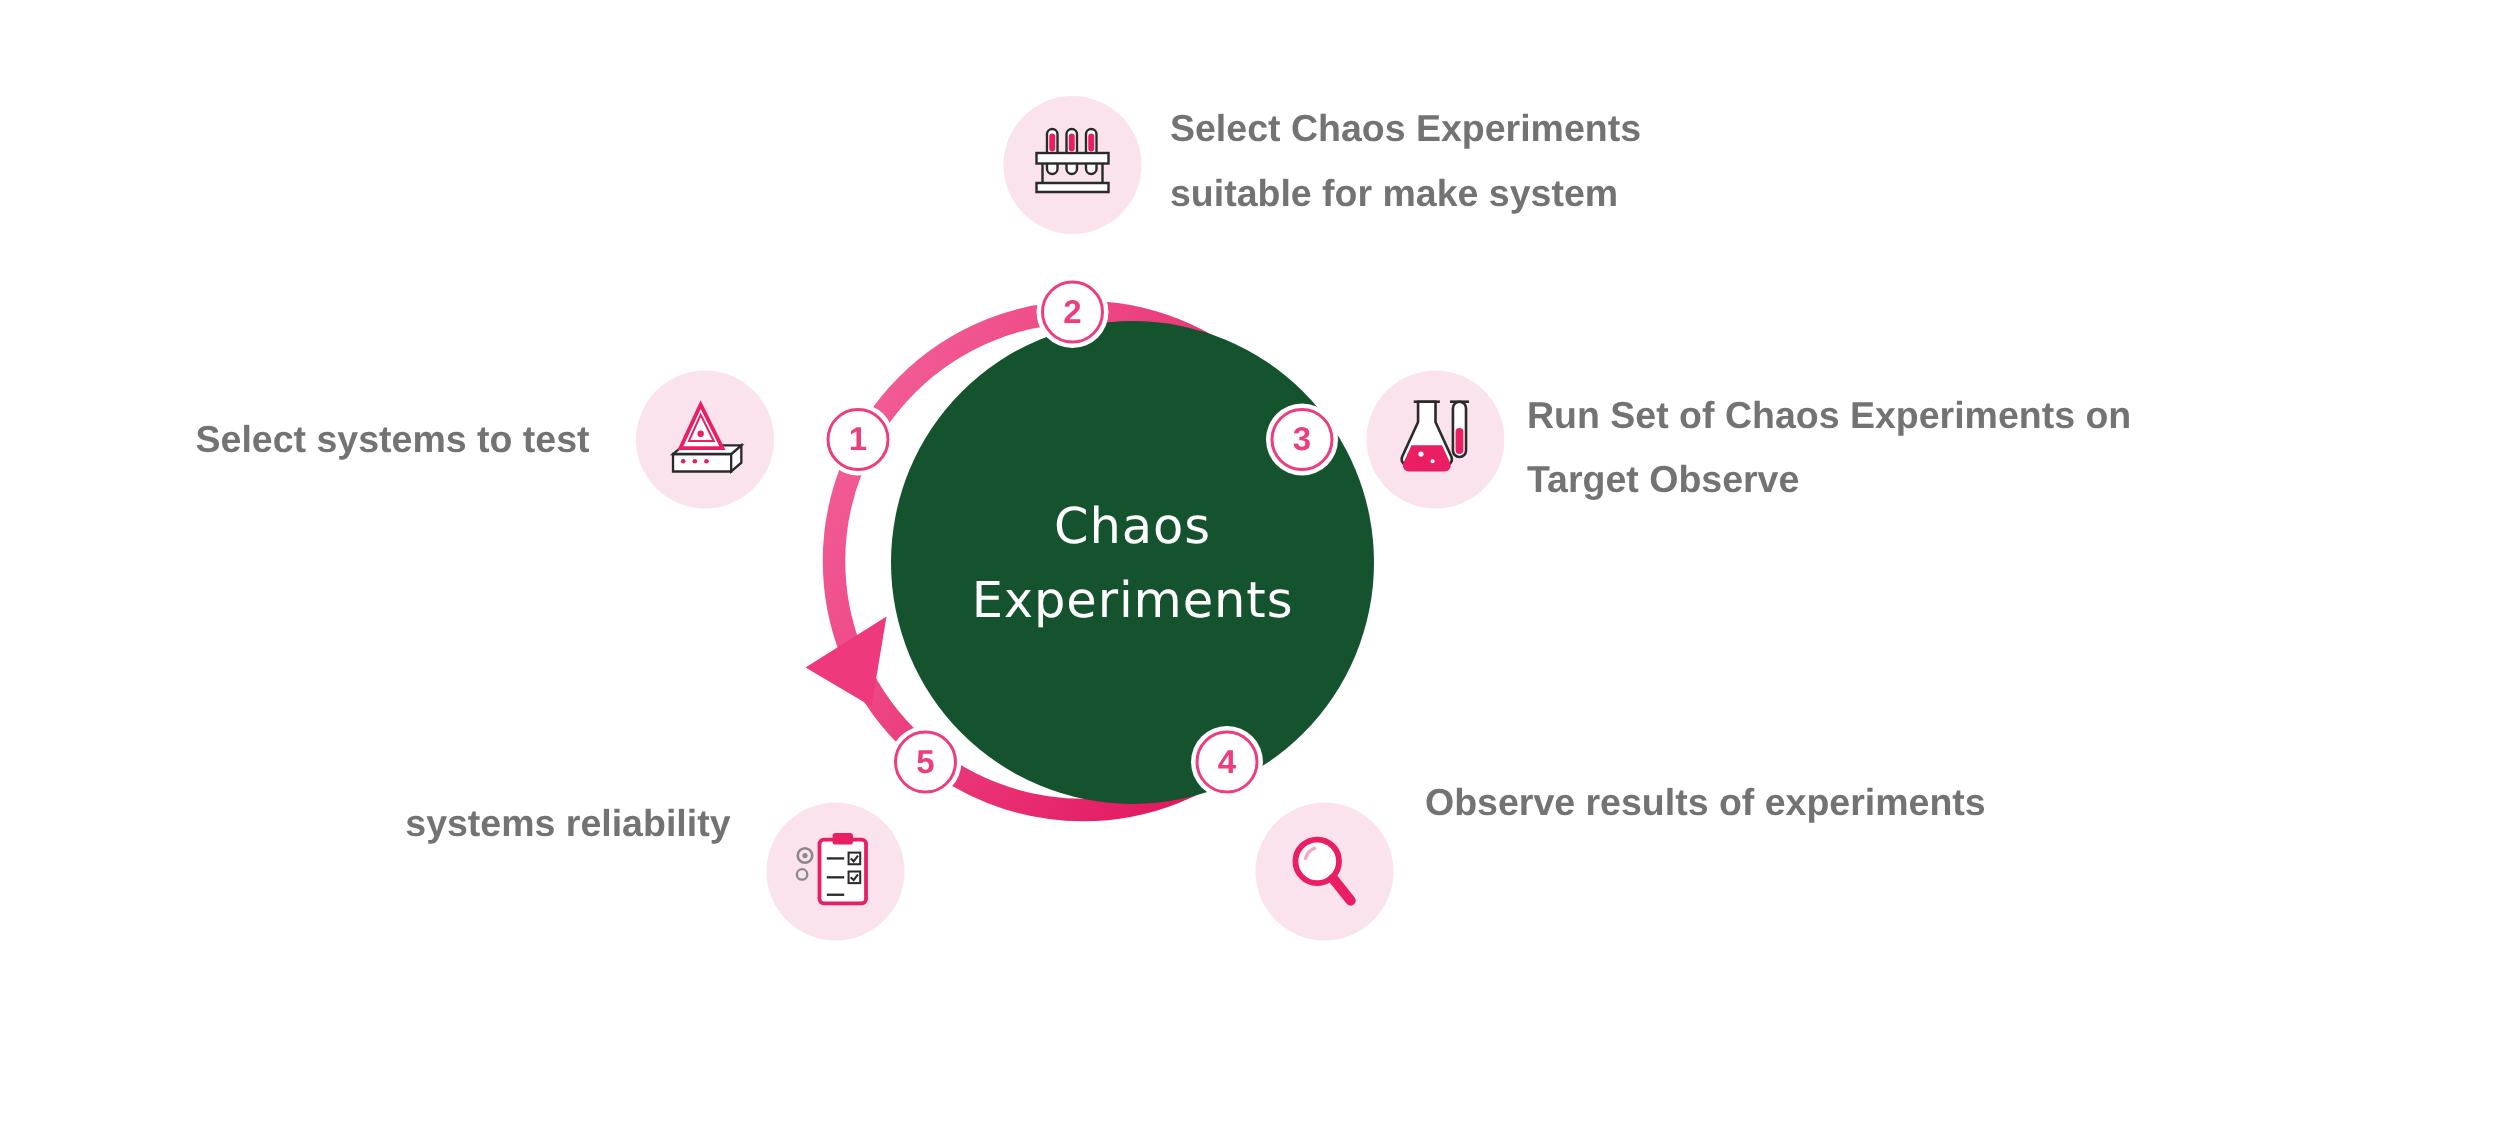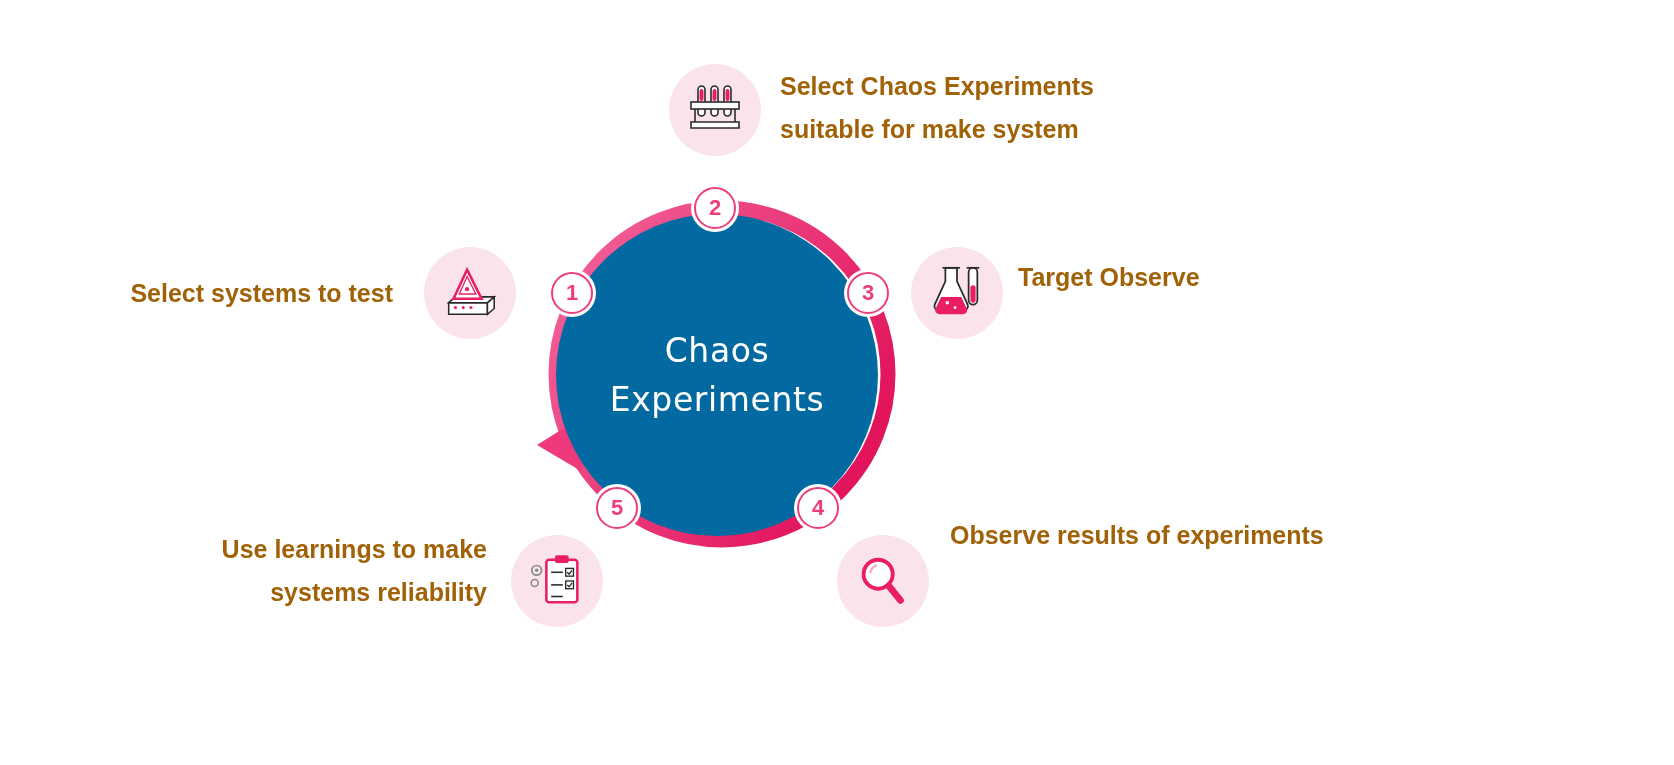--- a/index.html
+++ b/index.html
@@ -11,24 +11,24 @@
     overflow: hidden;
     font-family: "Liberation Sans", sans-serif;
   }
   .ring-svg {
     position: absolute;
     left: 0; top: 0;
     z-index: 1;
   }
   .center-circle {
     position: absolute;
-    left: 556px; top: 214px;
+    left: 594px; top: 214px;
     width: 322px; height: 322px;
     border-radius: 50%;
-    background: #0369a1;
+    background: #14532d;
     z-index: 2;
     display: flex;
     align-items: center;
     justify-content: center;
   }
   .center-text {
     color: #ffffff;
     font-size: 33px;
     font-weight: 500;
     letter-spacing: 0.6px;
@@ -57,21 +57,21 @@
     width: 92px; height: 92px;
     border-radius: 50%;
     background: #fbe3ee;
     display: flex;
     align-items: center;
     justify-content: center;
     z-index: 2;
   }
   .step-label {
     position: absolute;
-    color: #a16207;
+    color: #737373;
     font-size: 25px;
     font-weight: 700;
     line-height: 43px;
     white-space: nowrap;
     z-index: 2;
   }
   .align-right { text-align: right; }
   .align-left { text-align: left; }
 </style>
 </head>
@@ -187,25 +187,25 @@
   <div class="step-label align-right" style="right:1281px; top:272px;">
     <div>Select systems to test</div>
   </div>
 
   <div class="step-label align-left" style="left:780px; top:65px;">
     <div>Select Chaos Experiments</div>
     <div>suitable for make system</div>
   </div>
 
   <div class="step-label align-left" style="left:1018px; top:256px;">
+    <div>Run Set of Chaos Experiments on</div>
     <div>Target Observe</div>
   </div>
 
   <div class="step-label align-left" style="left:950px; top:514px;">
     <div>Observe results of experiments</div>
   </div>
 
   <div class="step-label align-right" style="right:1187px; top:528px;">
-    <div>Use learnings to make</div>
     <div>systems reliability</div>
   </div>
 
 </div>
 
 </body></html>

